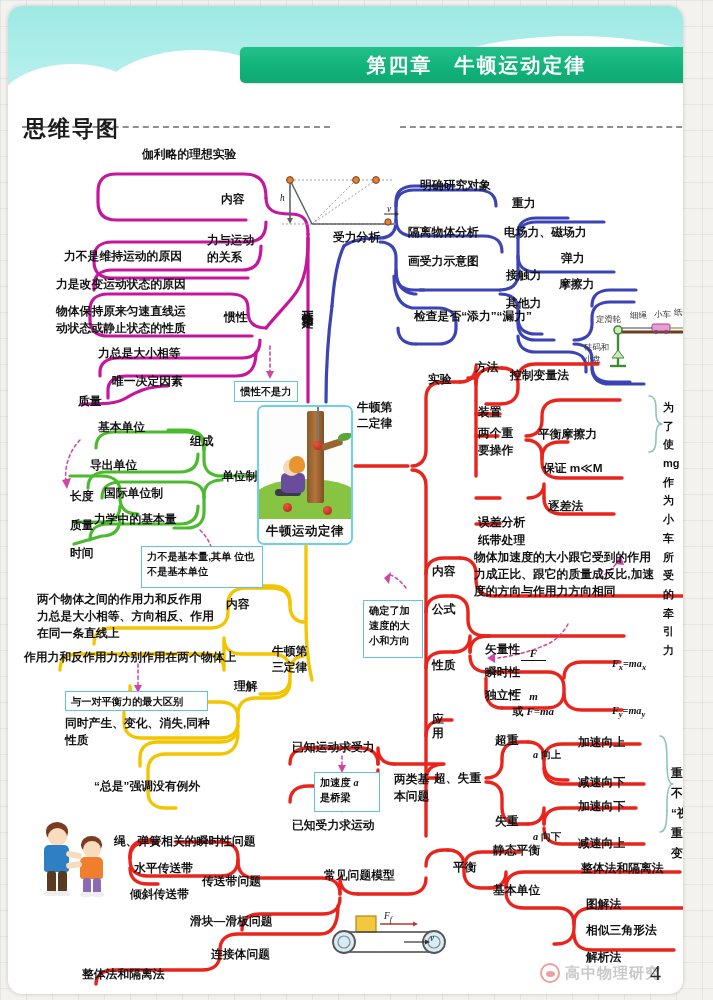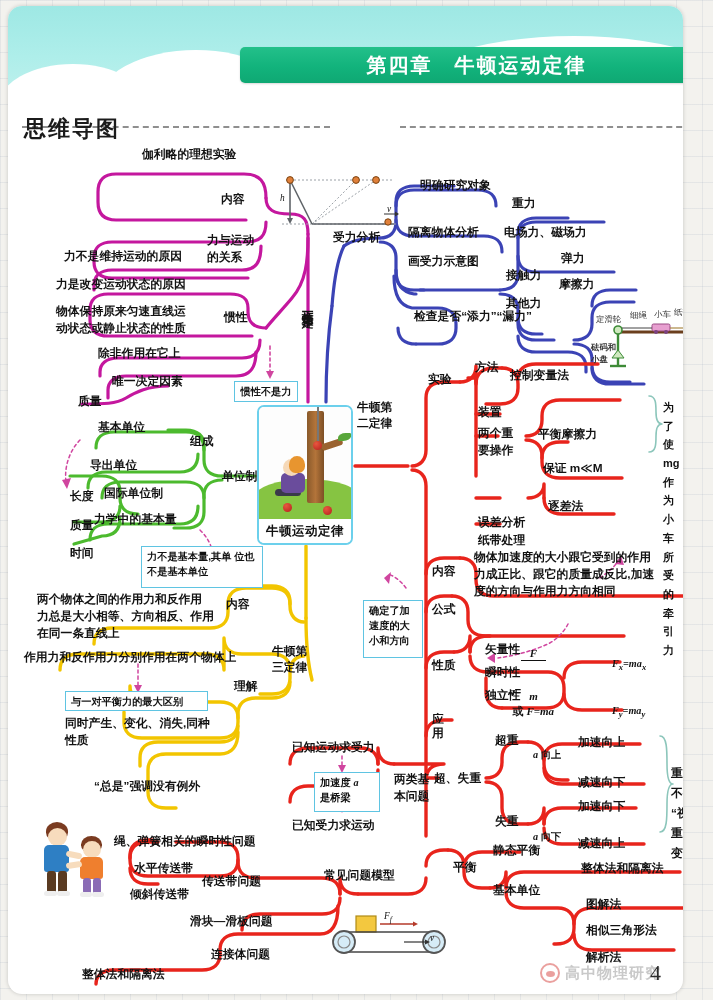--- a/index.html
+++ b/index.html
@@ -360,21 +360,21 @@
     </svg>
 
     <div class="n f14" style="left:134px;top:141px;">伽利略的理想实验</div>
     <div class="n f14" style="left:213px;top:186px;">内容</div>
     <div class="n f14 w" style="left:199px;top:226px;line-height:1.4;">力与运动
 的关系</div>
     <div class="n f14" style="left:56px;top:243px;">力不是维持运动的原因</div>
     <div class="n f14" style="left:48px;top:271px;">力是改变运动状态的原因</div>
     <div class="n f14 w" style="left:48px;top:297px;line-height:1.45;">物体保持原来匀速直线运
 动状态或静止状态的性质</div>
-    <div class="n f14" style="left:90px;top:340px;">除非作用在它上</div>
+    <div class="n f14" style="left:90px;top:340px;">力总是大小相等</div>
     <div class="n f14" style="left:104px;top:368px;">唯一决定因素</div>
     <div class="n f14" style="left:70px;top:388px;">质量</div>
     <div class="n f14" style="left:216px;top:304px;">惯性</div>
     <div class="box f12" style="left:226px;top:375px;width:64px;height:21px;text-align:center;">惯性不是力</div>
     <div class="n f14 vert" style="left:292px;top:296px;height:98px;">牛顿第一定律</div>
 
     <div class="n f14" style="left:90px;top:414px;">基本单位</div>
     <div class="n f14" style="left:182px;top:428px;">组成</div>
     <div class="n f14" style="left:82px;top:452px;">导出单位</div>
     <div class="n f14" style="left:96px;top:480px;">国际单位制</div>
@@ -537,21 +537,21 @@
         <line x1="22" y1="22" x2="52" y2="22" stroke="#444" stroke-width="1"></line>
         <line x1="70" y1="22" x2="88" y2="22" stroke="#aa8844" stroke-width="1.2"></line>
         <rect x="86" y="14" width="14" height="13" rx="1.5" fill="#4a4a4a"></rect>
         <polygon points="12,52 24,52 18,44" fill="#cfe9bf" stroke="#3d8b37" stroke-width="1"></polygon>
       </svg>
       <div class="n f10" style="left:-4px;top:8px;font-weight:normal;color:#333;">定滑轮</div>
       <div class="n f10" style="left:30px;top:4px;font-weight:normal;color:#333;">细绳</div>
       <div class="n f10" style="left:54px;top:3px;font-weight:normal;color:#333;">小车</div>
       <div class="n f10" style="left:74px;top:1px;font-weight:normal;color:#333;">纸带</div>
       <div class="n f10 vert" style="left:104px;top:4px;height:46px;font-weight:normal;color:#333;">打点计时器</div>
-      <div class="n f10 w" style="left:-16px;top:36px;font-weight:bold;color:#333;line-height:1.4;margin-left:7px;">砝码和
+      <div class="n f10 w" style="left:-16px;top:36px;font-weight:normal;color:#333;line-height:1.4;">砝码和
 小盘</div>
     </div>
 
     <div id="conveyor">
       <svg width="118" height="46" viewBox="0 0 118 46">
         <rect x="26" y="2" width="20" height="16" fill="#f3c83f" stroke="#b08b16" stroke-width="1.2"></rect>
         <line x1="14" y1="18" x2="104" y2="18" stroke="#444" stroke-width="1.6"></line>
         <line x1="14" y1="38" x2="104" y2="38" stroke="#444" stroke-width="1.6"></line>
         <circle cx="14" cy="28" r="11" fill="#d6ecf7" stroke="#555" stroke-width="1.8"></circle>
         <circle cx="14" cy="28" r="6" fill="none" stroke="#888" stroke-width="1.2"></circle>

